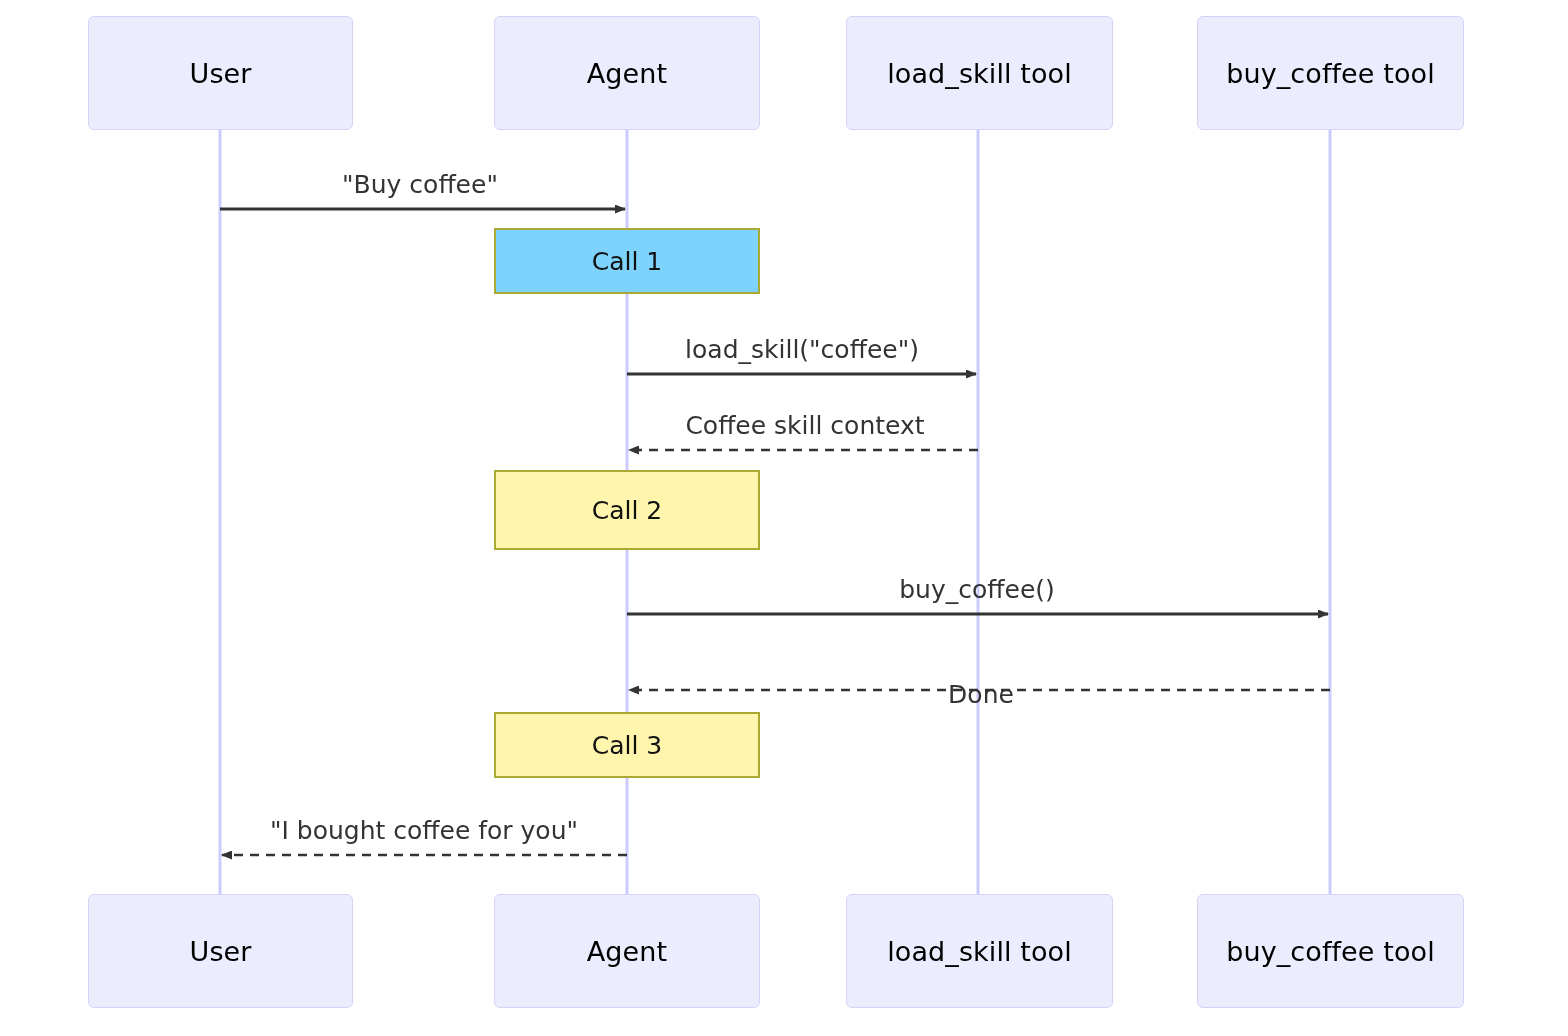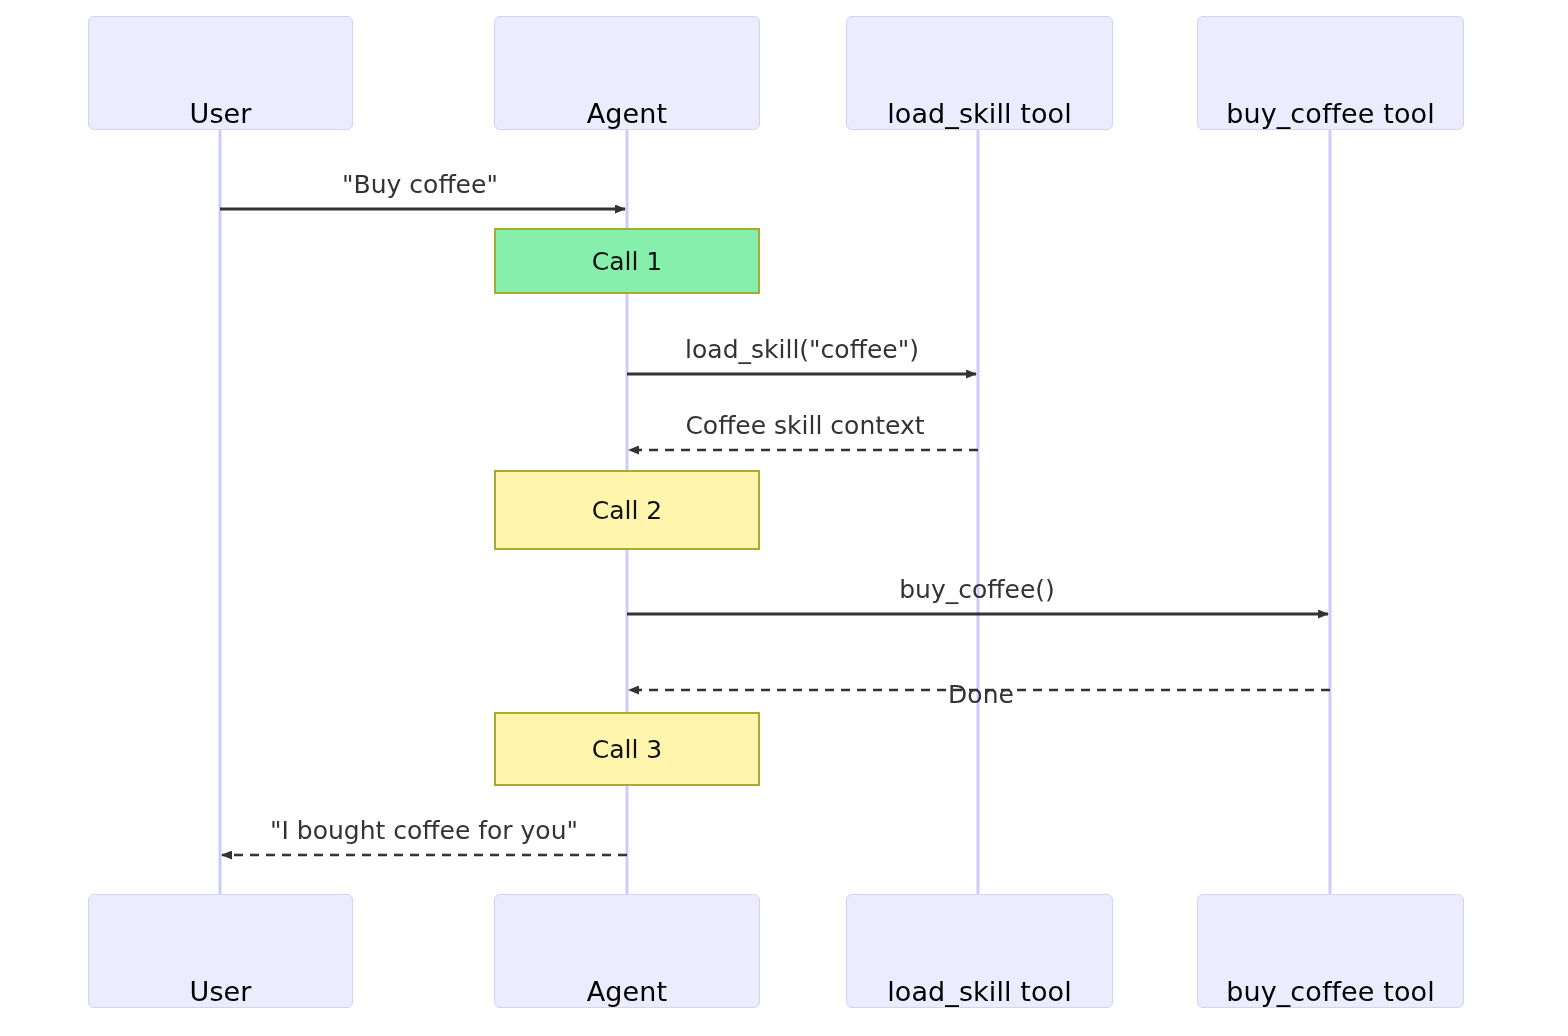--- a/index.html
+++ b/index.html
@@ -8,21 +8,21 @@
   #stage{position:relative;width:1568px;height:1036px;background:#ffffff;}
 
   svg.layer{position:absolute;left:0;top:0;width:1568px;height:1036px;}
 
   .participant{
     position:absolute;
     box-sizing:border-box;
     background:#ECECFF;
     border:1px solid #d6d2f5;
     border-radius:6px;
-    display:flex;align-items:flex-end;justify-content:center;
+    display:flex;align-items:center;justify-content:center;
     color:#000000;
     font-size:27px;
     font-weight:400;
     letter-spacing:0.1px;
     z-index:5;
   }
   .note{
     position:absolute;
     box-sizing:border-box;
     background:#FFF5AD;
@@ -92,27 +92,27 @@
       </div>
       <div class="participant" style="left: 846px; top: 894px; width: 267px; height: 114px; background: rgb(236, 236, 255); border-color: rgb(214, 210, 245);">
         <span>load_skill tool</span>
       </div>
       <div class="participant" style="left: 1197px; top: 894px; width: 267px; height: 114px; background: rgb(236, 236, 255); border-color: rgb(214, 210, 245);">
         <span>buy_coffee tool</span>
       </div>
     </div>
 
   <div id="notes">
-      <div class="note" style="left: 494px; top: 228px; width: 266px; height: 66px; background: #86efac; border-color: rgb(170, 170, 51);">
+      <div class="note" style="left: 494px; top: 228px; width: 266px; height: 66px; background: #7dd3fc; border-color: rgb(170, 170, 51);">
         <span>Call 1</span>
       </div>
       <div class="note" style="left: 494px; top: 470px; width: 266px; height: 80px; background: rgb(255, 245, 173); border-color: rgb(170, 170, 51);">
         <span>Call 2</span>
       </div>
-      <div class="note" style="left: 494px; top: 712px; width: 266px; height: 74px; background: rgb(255, 245, 173); border-color: rgb(170, 170, 51);">
+      <div class="note" style="left: 494px; top: 712px; width: 266px; height: 66px; background: rgb(255, 245, 173); border-color: rgb(170, 170, 51);">
         <span>Call 3</span>
       </div>
     </div>
 
   <div id="labels">
       <div class="msg-label" style="left: 420px; top: 170px; color: rgb(51, 51, 51);">"Buy coffee"</div>
       <div class="msg-label" style="left: 802px; top: 335px; color: rgb(51, 51, 51);">load_skill("coffee")</div>
       <div class="msg-label" style="left: 805px; top: 411px; color: rgb(51, 51, 51);">Coffee skill context</div>
       <div class="msg-label" style="left: 977px; top: 575px; color: rgb(51, 51, 51);">buy_coffee()</div>
       <div class="msg-label" style="left: 981px; top: 652px; color: rgb(51, 51, 51); margin-top: 28px;">Done</div>

